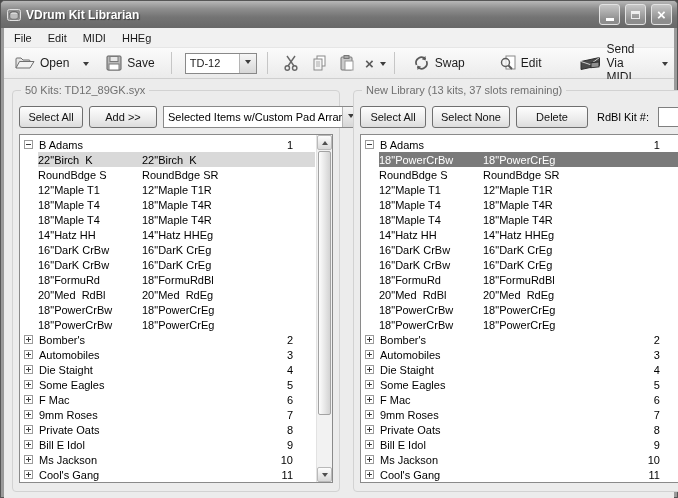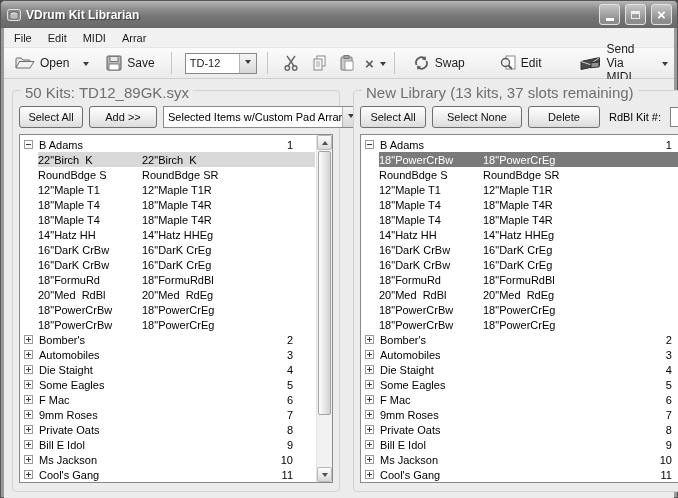--- a/index.html
+++ b/index.html
@@ -36,26 +36,26 @@
   .combo .val{flex:1;padding-left:4px;font-size:11px;white-space:nowrap;overflow:hidden;}
   .combo .cbtn{width:17px;height:100%;flex:none;border-left:1px solid #b5b5b5;
     background:linear-gradient(180deg,#f6f6f6,#d7d7d7);display:flex;align-items:center;justify-content:center;}
   
   .client{flex:1;display:flex;gap:13px;padding:11px 6px 8px 8px;background:#ececec;}
   .groupbox{position:relative;border:1px solid #d2d2d2;border-radius:4px;
     display:flex;flex-direction:column;padding:13px 6px 8px;background:#ececec;}
   .gb-left{width:328px;flex:none;}
   .gb-right{flex:1;}
   .gb-title{position:absolute;top:-7px;left:8px;background:#ececec;padding:0 4px;
-    font-size:15px;color:#6f6f6f;white-space:nowrap;}
+    font-size:11px;color:#6f6f6f;white-space:nowrap;}
   .controls{display:flex;gap:6px;margin:2px 0 6px;align-items:center;flex:none;}
   .btn{height:22px;border:1px solid #6f6f6f;border-radius:3px;font-size:11px;color:#111;
     background:linear-gradient(180deg,#fefefe,#ececec 60%,#dcdcdc);
     display:flex;align-items:center;justify-content:center;flex:none;}
-  .w64{width:64px}.w68{width:68px}.w66{width:66px}.w78{width:90px}.w72{width:72px}
+  .w64{width:64px}.w68{width:68px}.w66{width:66px}.w78{width:78px}.w72{width:72px}
   .combo-mode{flex:1;height:22px;}
   .fk-label{font-size:11px;margin-left:3px;white-space:nowrap;}
   .fk-input{width:42px;height:20px;border:1px solid #7f7f7f;font-size:11px;
     text-align:right;padding-right:3px;font-family:inherit;margin-left:3px;}
   
   .list{flex:1;position:relative;border:1px solid #8a8a8a;background:#fff;
     padding:2px 17px 0 0;overflow:hidden;font-size:11px;color:#000;}
   .row{height:15px;display:flex;align-items:center;}
   .row.group{padding-left:4px;}
   .expander{width:9px;height:9px;border:1px solid #9a9a9a;background:#fff;position:relative;flex:none;}
@@ -106,21 +106,21 @@
       </div>
   </div>
 
   <div class="body-wrap">
 
     <div class="menubar">
 
     <span class="menu-item">File</span>
         <span class="menu-item">Edit</span>
         <span class="menu-item">MIDI</span>
-        <span class="menu-item">Arrar</span>
+        <span class="menu-item">HHEg</span>
       </div>
 
     <div class="toolbar">
       <div class="tool-btn">
         <svg class="ico" width="22" height="18" viewBox="0 0 22 18">
           <path d="M2 14 L2 5 Q2 4 3 4 L7 4 L9 6 L15 6 Q16 6 16 7 L16 8" fill="#e6e6e6" stroke="#6e6e6e"></path>
           <path d="M2 14 L5.5 7.5 L20 7.5 L16 14 Z" fill="#f2f2f2" stroke="#6e6e6e"></path>
         </svg>
         <span>Open</span>
       </div>

